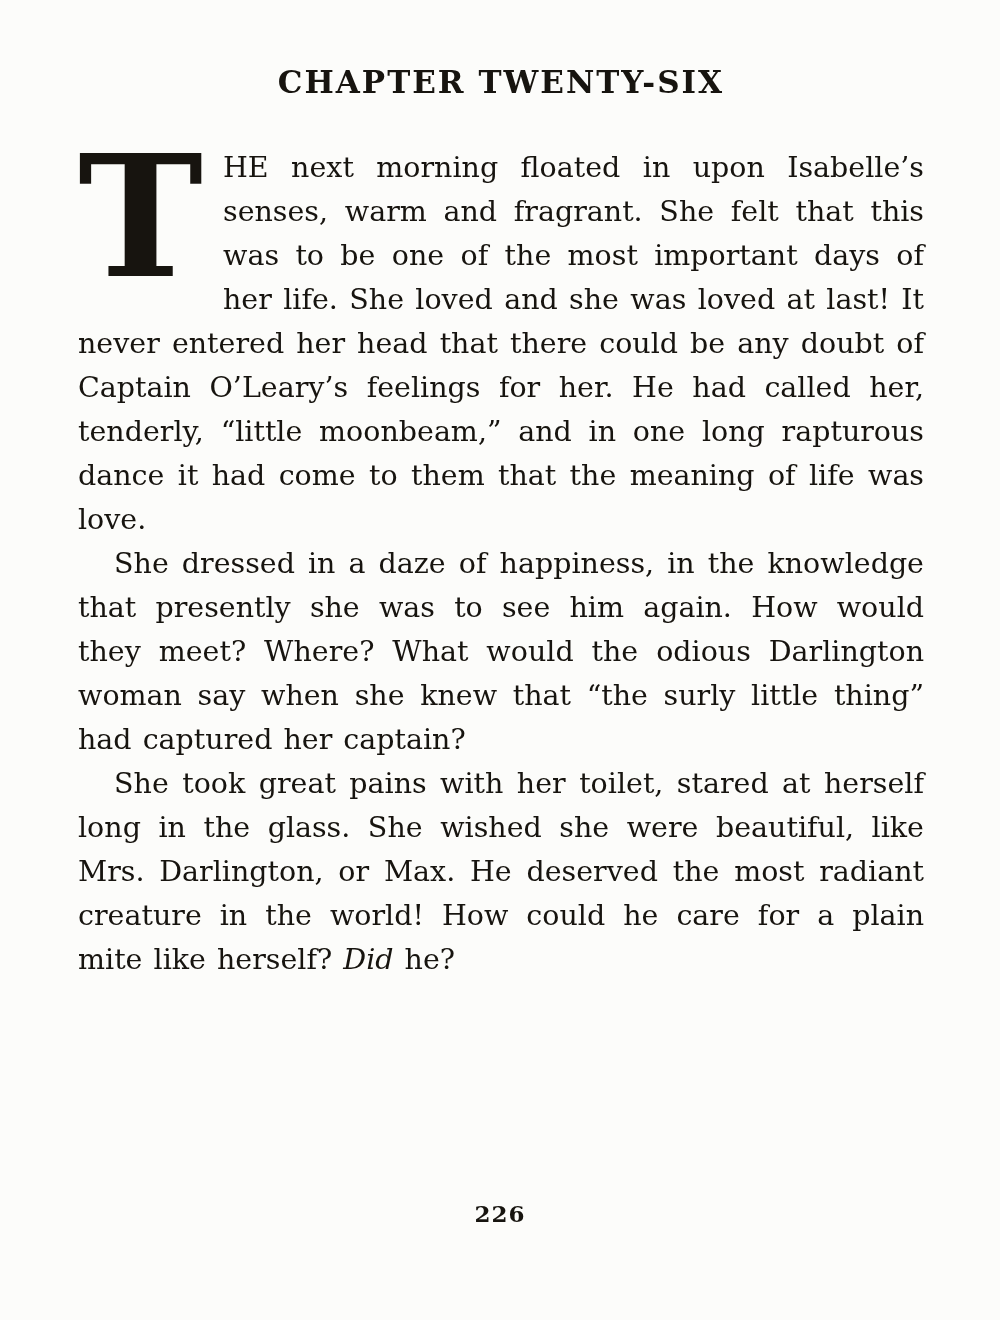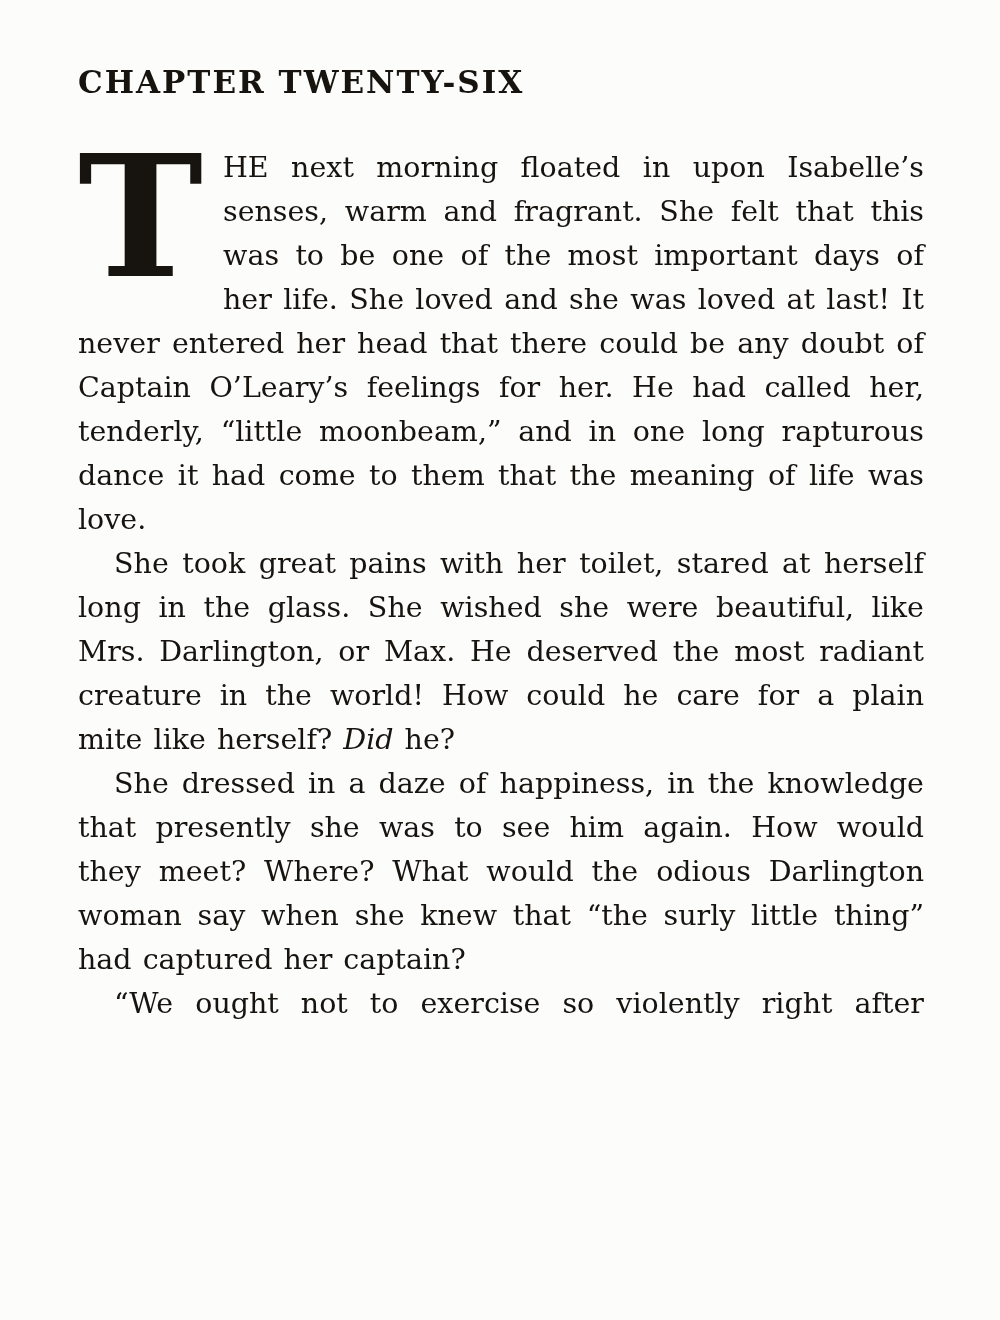--- a/index.html
+++ b/index.html
@@ -14,21 +14,21 @@
     margin: 0 auto;
     background: #fcfcfa;
     color: #17140f;
     box-sizing: border-box;
     padding: 64px 76px 0 78px;
     overflow: hidden;
     font-family: "DejaVu Serif", "Liberation Serif", serif;
   }
   .chapter-title {
     margin: 0 0 46px 0;
-    text-align: left;
+    text-align: center;
     font-size: 31px;
     font-weight: bold;
     letter-spacing: 2px;
     font-family: "DejaVu Serif", "Liberation Serif", serif;
   }
   .body-text {
     font-size: 28.5px;
     line-height: 44px;
     text-align: justify;
     word-spacing: 2px;
@@ -69,23 +69,23 @@
 <body>
 
 <div class="page">
 
   <h1 class="chapter-title">CHAPTER TWENTY-SIX</h1>
 
   <div class="body-text">
 
     <p class="first-paragraph"><span class="dropcap">T</span><span>HE next morning floated in upon Isabelle’s senses, warm and fragrant. She felt that this was to be one of the most important days of her life. She loved and she was loved at last! It never entered her head that there could be any doubt of Captain O’Leary’s feelings for her. He had called her, tenderly, “little moonbeam,” and in one long rapturous dance it had come to them that the meaning of life was love.</span></p>
 
+    <p class="indent">She dressed in a daze of happiness, in the knowledge that presently she was to see him again. How would they meet? Where? What would the odious Darlington woman say when she knew that “the surly little thing” had captured her captain?</p>
+
     <p class="indent"><span>She took great pains with her toilet, stared at herself long in the glass. She wished she were beautiful, like Mrs. Darlington, or Max. He deserved the most radiant creature in the world! How could he care for a plain mite like herself? </span><i class="italic-word">Did</i><span> he?</span></p>
 
-    <p class="indent">She dressed in a daze of happiness, in the knowledge that presently she was to see him again. How would they meet? Where? What would the odious Darlington woman say when she knew that “the surly little thing” had captured her captain?</p>
 
-
-    <p class="indent justify-last">“We ought not to exercise so violently right after</p>
 
   </div>
 
+  <div class="page-number">226</div>
 
 </div>
 
 </body></html>

